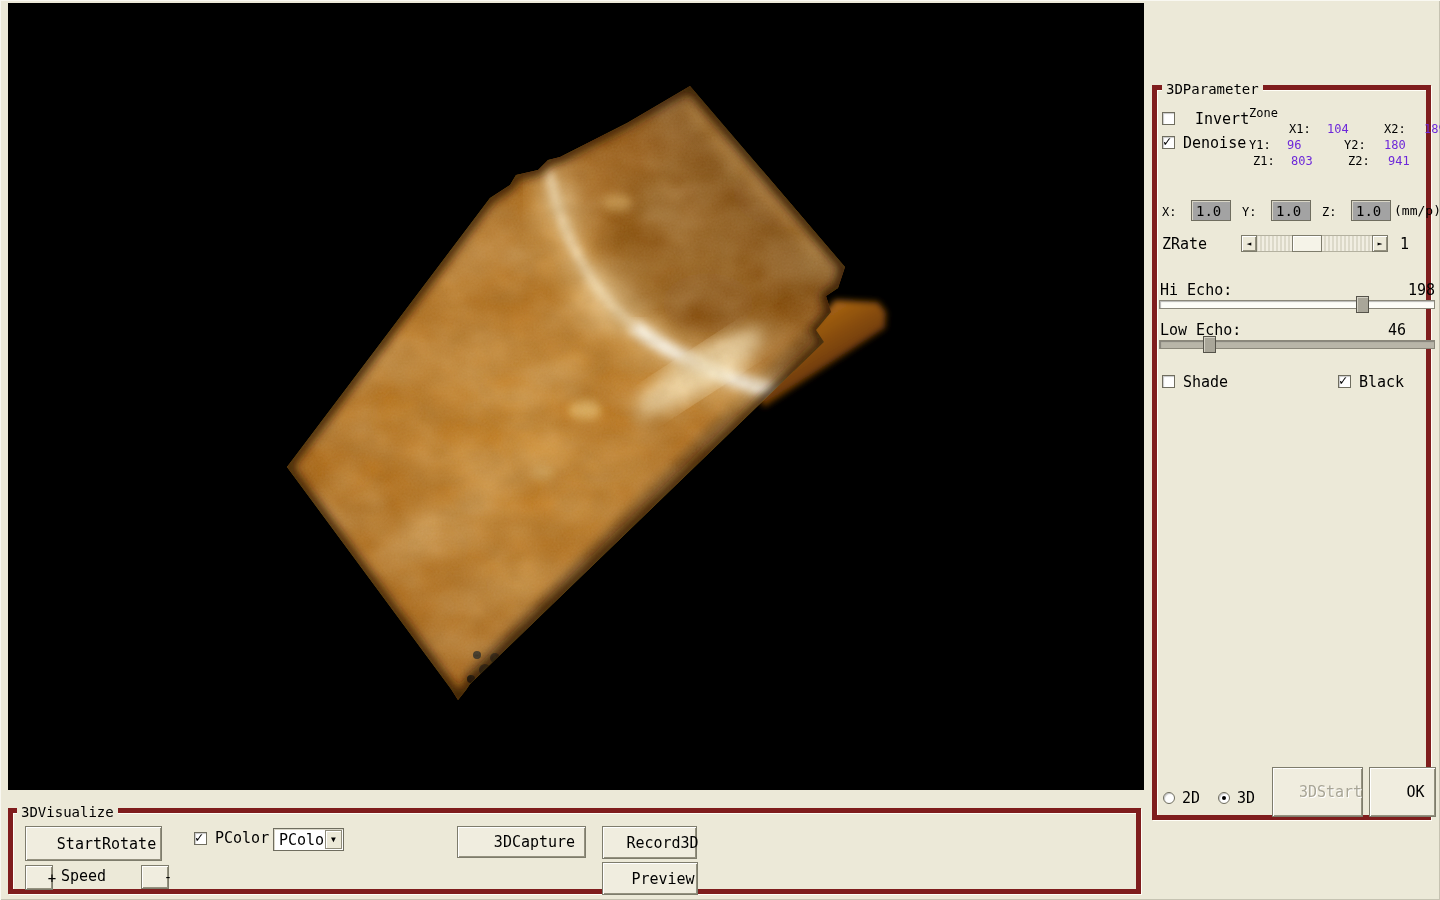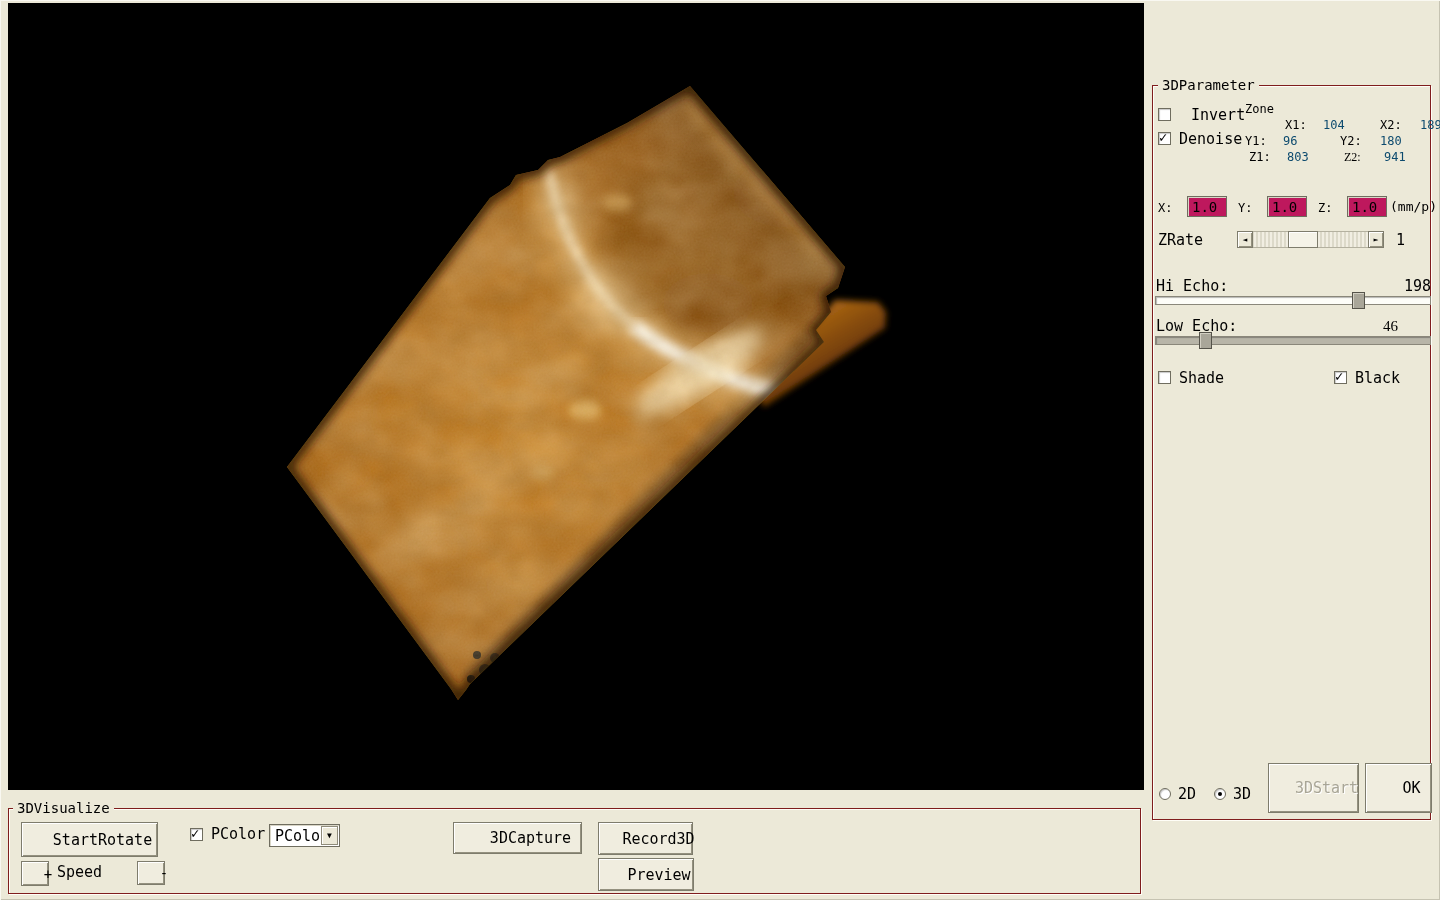--- a/index.html
+++ b/index.html
@@ -10,31 +10,31 @@
     color:#000;
     position:relative;
     box-shadow: inset 1px 1px 0 #f9f8f1, inset -1px -1px 0 #c6c3b2;
   }
   .canvas {
     position:absolute; left:8px; top:3px; width:1136px; height:787px;
     background:#000;
   }
   .gbox {
     position:absolute;
-    border:1px solid #7f1d1d;
+    border:5px solid #7f1d1d;
     box-shadow: inset 1px 1px 0 #fffef7, 1px 1px 0 #fffef7;
   }
   .legend {
     position:absolute; top:-9px; left:5px;
     background:#ece9d8; padding:0 4px;
     font-size:14px; line-height:16px; white-space:nowrap;
   }
   .lbl { position:absolute; font-size:15px; line-height:17px; white-space:nowrap; }
   .small { font-size:12px; line-height:16px; }
-  .blue { color:#0c4a6e; }
+  .blue { color:#6d28d9; }
   .btn {
     position:absolute; background:#f0eddf;
     border:1px solid #7e7c6c;
     box-shadow: inset 1px 1px 0 #ffffff, inset -1px -1px 0 #94917f;
     font-family:"DejaVu Sans Mono", monospace; font-size:15px;
     display:flex; align-items:center; justify-content:center;
     color:#000; cursor:default; user-select:none;padding-left:26px;
   }
   .btn.disabled { color:#a8a596; text-shadow:1px 1px 0 #fff; }
   .cb {
@@ -49,21 +49,21 @@
   .radio {
     position:absolute; width:12px; height:12px; border-radius:50%;
     background:#fff; border:1px solid #6f6d5f;
     box-shadow: inset 1px 1px 1px rgba(0,0,0,.22);
   }
   .radio.sel::after {
     content:""; position:absolute; left:3px; top:3px;
     width:4px; height:4px; border-radius:50%; background:#000;
   }
   .tinput {
-    position:absolute; background:#be185d;
+    position:absolute; background:#a3a3a3;
     border:1px solid #6f6d5f;
     box-shadow: inset 1px 1px 0 #d9d6c7;
     font-family:"DejaVu Sans Mono", monospace; font-size:14px;
     padding:0 0 0 4px; outline:none;
   }
   .track {
     position:absolute; height:9px;
     border:1px solid #8a877a;
     box-shadow: inset 1px 1px 1px rgba(0,0,0,.28);
   }
@@ -244,21 +244,21 @@
   </div>
   <div style="position:absolute; left:92px; top:47px; width:180px; height:16px;">
     <span class="lbl small" style="left:0;">Y1:</span>
     <span class="lbl small blue" style="left:38px;">96</span>
     <span class="lbl small" style="left:95px;text-align:right;">Y2:</span>
     <span class="lbl small blue" style="left:135px;">180</span>
   </div>
   <div style="position:absolute; left:96px; top:63px; width:180px; height:16px;">
     <span class="lbl small" style="left:0;">Z1:</span>
     <span class="lbl small blue" style="left:38px;">803</span>
-    <span class="lbl small" style="left:95px;font-family:Liberation Serif, serif;">Z2:</span>
+    <span class="lbl small" style="left:95px;">Z2:</span>
     <span class="lbl small blue" style="left:135px;">941</span>
   </div>
 
   <span class="lbl small" style="left:5px; top:114px;">X:</span>
   <input class="tinput" style="left: 34px; top: 110px; width: 40px; height: 21px;" value="1.0">
   <span class="lbl small" style="left:85px; top:114px;">Y:</span>
   <input class="tinput" style="left: 114px; top: 110px; width: 40px; height: 21px;" value="1.0">
   <span class="lbl small" style="left:165px; top:114px;">Z:</span>
   <input class="tinput" style="left: 194px; top: 110px; width: 40px; height: 21px;" value="1.0">
   <span class="lbl" style="left:237px; top:112px; font-size:13px;">(mm/p)</span>
@@ -271,21 +271,21 @@
   </div>
   <span class="lbl" style="left:243px; top:146px;">1</span>
 
   <span class="lbl" style="left:3px; top:192px;">Hi Echo:</span>
   <span class="lbl" style="left:230px; top:192px; width:48px; text-align:right;">198</span>
   <div class="track white" style="left:2px; top:210px; width:276px;">
     <span class="thumb" style="left:196px;"></span>
   </div>
 
   <span class="lbl" style="left:3px; top:232px;">Low Echo:</span>
-  <span class="lbl" style="left:230px; top:232px; width:48px; text-align:left;font-family:Liberation Serif, serif;">46</span>
+  <span class="lbl" style="left:216px; top:232px; width:48px; text-align:center;">46</span>
   <div class="track gray" style="left:2px; top:250px; width:276px;">
     <span class="thumb" style="left:43px;"></span>
   </div>
 
   <span class="cb" style="left:5px; top:285px;"></span>
   <span class="lbl" style="left:26px; top:284px;">Shade</span>
   <span class="cb" style="left:181px; top:285px;">
       <span class="mark">✓</span>
     </span>
   <span class="lbl" style="left:202px; top:284px;">Black</span>

